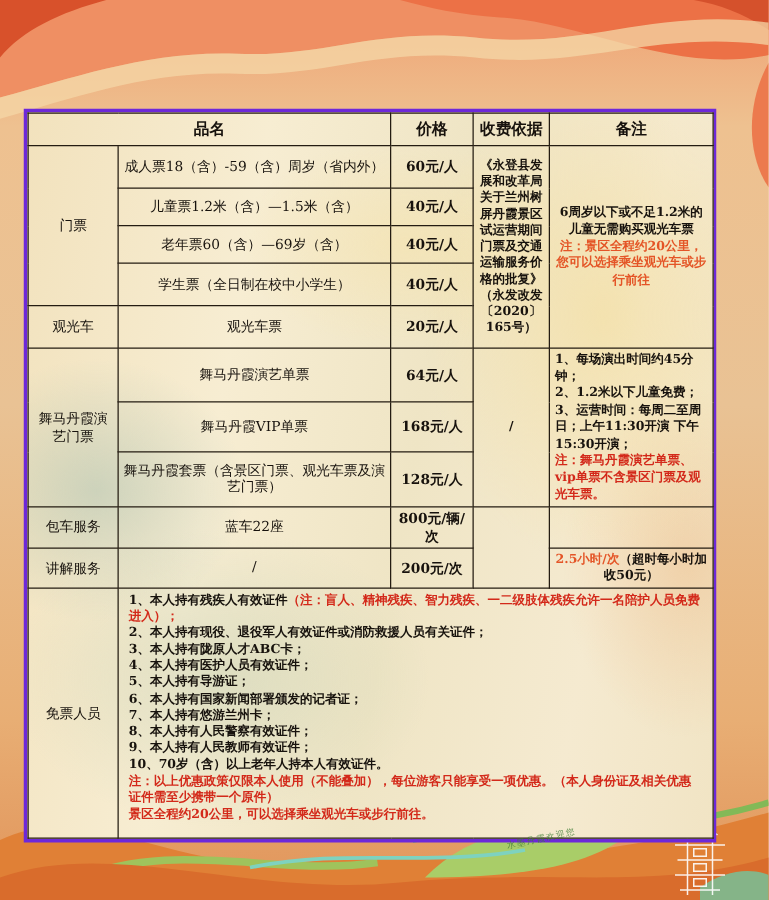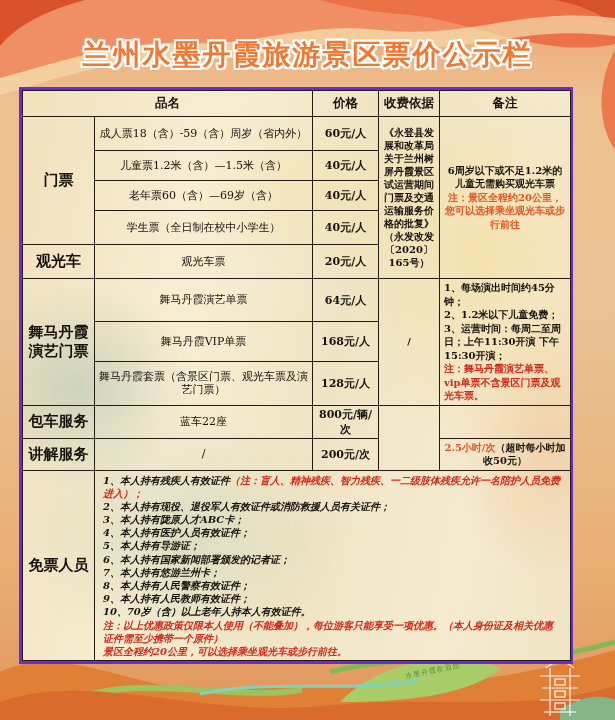--- a/index.html
+++ b/index.html
@@ -25,29 +25,29 @@
     background:
       radial-gradient(ellipse 170px 150px at 10% 52%, rgba(140,175,165,.38), transparent 70%),
       radial-gradient(ellipse 240px 170px at 28% 78%, rgba(165,190,160,.30), transparent 70%),
       radial-gradient(ellipse 200px 280px at 84% 28%, rgba(243,220,150,.55), transparent 72%),
       radial-gradient(ellipse 190px 120px at 55% 18%, rgba(246,226,168,.50), transparent 70%),
       radial-gradient(ellipse 140px 200px at 96% 62%, rgba(235,170,110,.35), transparent 70%),
       linear-gradient(100deg,#f2e2bd,#f7edd2 30%,#efe5c5 55%,#f5ead0 80%,#f1e4c4);
   }
   .price-table th,.price-table td{border:1px solid #241c12;padding:1px 3px;text-align:center;vertical-align:middle;}
   .price-table th{font-size:12.5px;font-weight:bold;}
-  td.cat{font-size:15px;font-weight:bold;margin-left:44px;}
+  td.cat{font-size:11px;font-weight:normal;margin-left:44px;}
   td.item{font-size:11px;font-weight:normal;line-height:1.25;}
   td.price{font-size:11px;font-weight:bold;}
   td.basis{font-size:10px;font-weight:bold;line-height:1.3;padding:1px 2px;margin-top:48px;}
   td.notes{font-size:10px;font-weight:bold;line-height:1.35;padding:2px 4px;}
   td.notes .n-left{text-align:left;}
   .red{color:#d3291a;}
   .red-orange{color:#e45527;}
-  td.free-cell{text-align:left;padding:3px 8px 2px 8px;vertical-align:top;font-style:italic;}
+  td.free-cell{text-align:left;padding:3px 8px 12px 8px;vertical-align:top;}
   .free-line{font-size:10px;font-weight:bold;line-height:1.32;}
 
   .footer-note,.footer-hotline{
     position:absolute;left:0;width:615px;z-index:2;text-align:center;margin:0;
     font-weight:bold;color:#35b14b;letter-spacing:2px;
     text-shadow:-1px -1px 0 #fff,1px -1px 0 #fff,-1px 1px 0 #fff,1px 1px 0 #fff,
                 0 -1px 0 #fff,0 1px 0 #fff,-1px 0 0 #fff,1px 0 0 #fff;
   }
   .footer-note{top:634px;font-size:17px;}
   .footer-hotline{top:657px;font-size:17px;}
@@ -96,21 +96,20 @@
       <line x1="544" y1="712" x2="576" y2="712"></line>
       <line x1="550" y1="668" x2="550" y2="716"></line>
       <line x1="570" y1="668" x2="570" y2="716"></line>
       <rect x="555" y="679" width="10" height="6"></rect>
       <rect x="555" y="691" width="10" height="6"></rect>
       <rect x="555" y="703" width="10" height="6"></rect>
       <line x1="560" y1="650" x2="560" y2="662"></line>
     </g>
   </svg>
 
-  <h1 class="page-title">兰州水墨丹霞旅游景区票价公示栏</h1>
 
   <div class="table-frame">
     <table class="price-table">
       <colgroup>
         <col style="width:72px">
           <col style="width:218px">
           <col style="width:66px">
           <col style="width:61px">
           <col style="width:131px">
       </colgroup>

